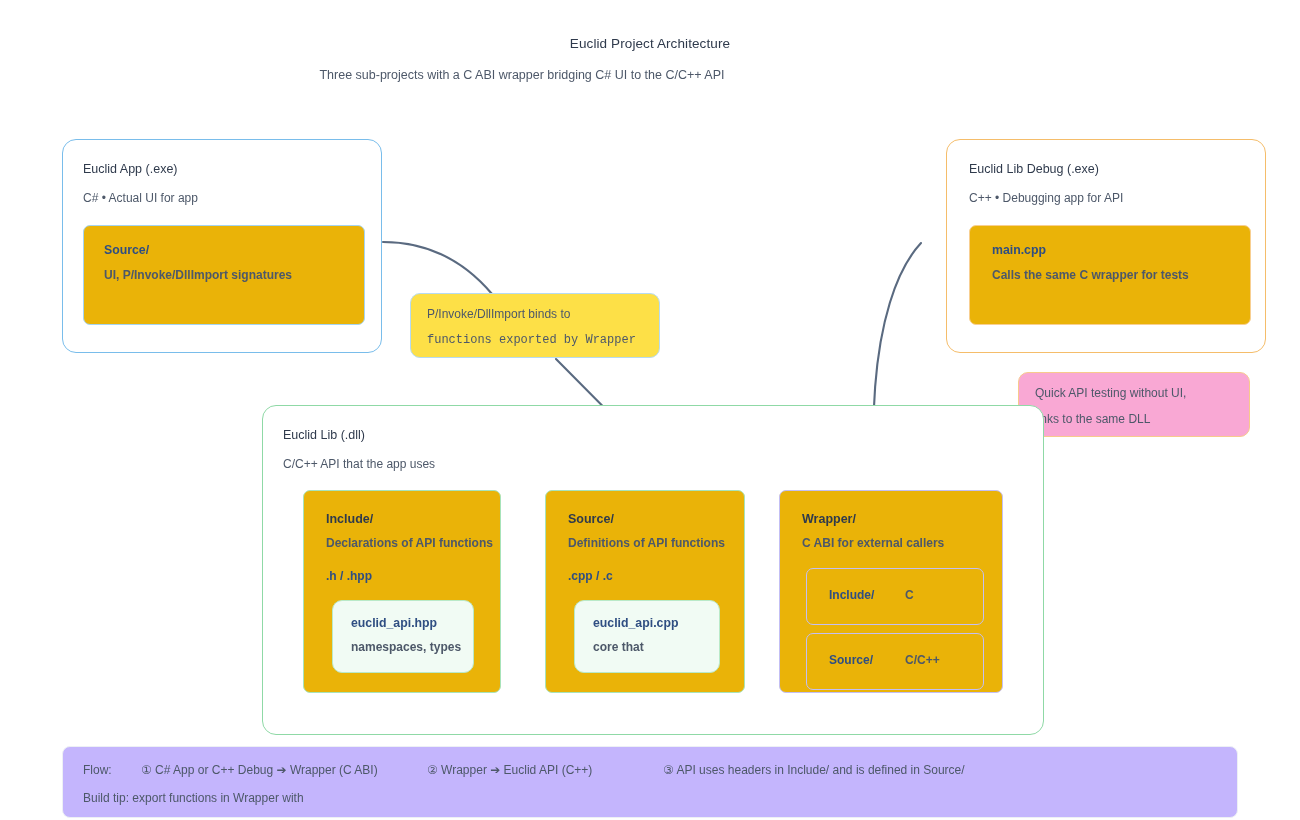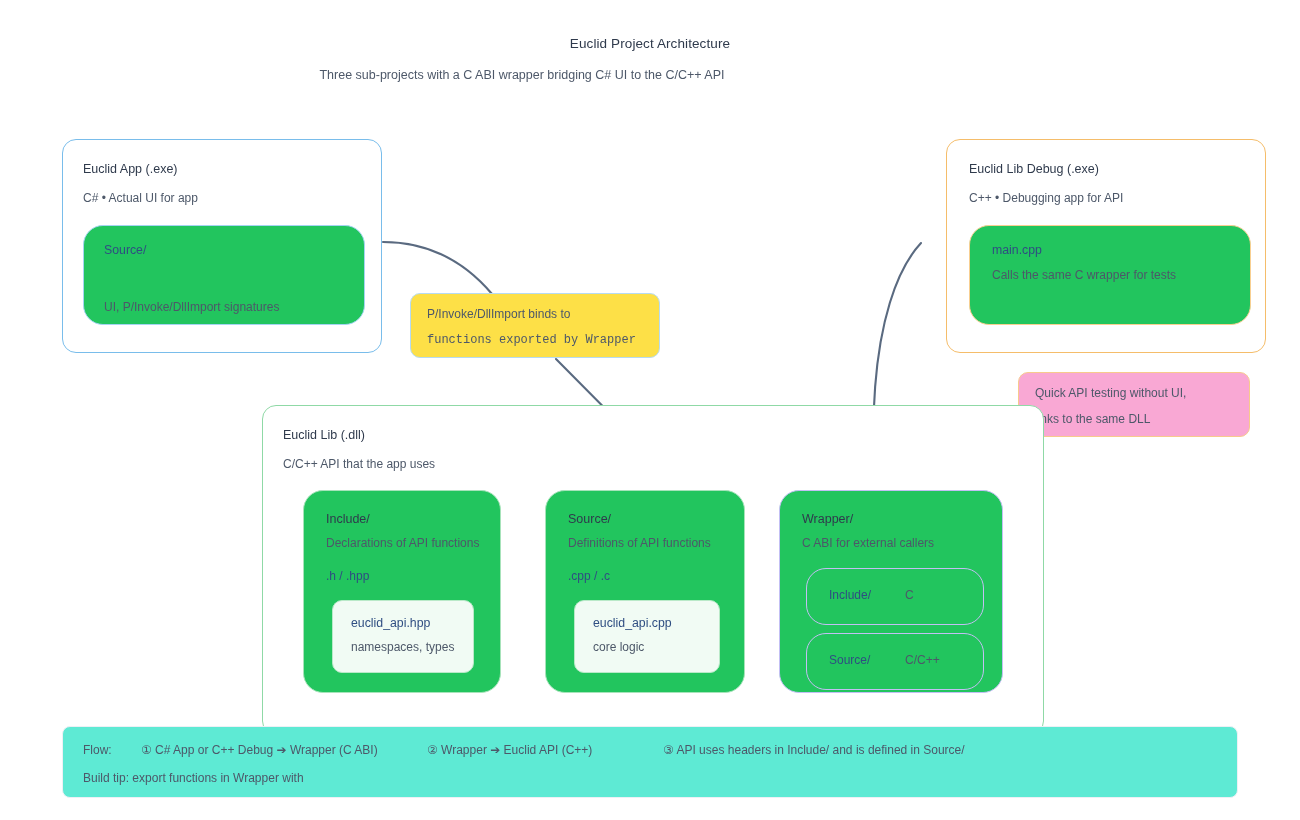--- a/index.html
+++ b/index.html
@@ -24,21 +24,21 @@
     left:0;top:68px;width:1044px;text-align:center;
     font-size:12.5px;color:#4d5869;
   }
 
   
   .panel{border-radius:14px;background:#ffffff;}
   .panel.blue{border:1.6px solid #79bdeb;}
   .panel.orange{border:1.6px solid #f5bd6a;}
   .panel.green{border:1.6px solid #8fd9a6;}
 
-  .inner{border-radius:20px;background:#22c55e;}
+  .inner{border-radius:7px;background:#eab308;font-weight:bold;}
   .inner.blue{border:1.4px solid #a5d4f2;}
   .inner.orange{border:1.4px solid #f8cf91;}
   .inner.green{border:1.4px solid #a7e3ba;}
   .inner.purple{border:1.4px solid #c3bff4;}
 
   .leaf{border-radius:10px;padding-left:45px;}
   .leaf.green{border:1.3px solid #b9e9c8;background:#f1fbf4;}
 
   
   .ttl{font-size:12.5px;color:#2f3a4c;}
@@ -47,21 +47,21 @@
   .lbl{font-size:12px;color:#2f4e82;}
   .mini{font-size:12px;color:#4d5869;}
   .note{font-size:12px;color:#4d5869;}
 
   
   #appBox{left:62px;top:139px;width:320px;height:214px;}
   #appTitle{left:20px;top:22px;}
   #appSub{left:20px;top:51px;}
   #appInner{left:20px;top:85px;width:282px;height:100px;}
   #appInnerTitle{left:20px;top:17px;}
-  #appInnerSub{left:20px;top:42px;margin-top:32px;}
+  #appInnerSub{left:20px;top:42px;}
 
   #dbgBox{left:918px;top:139px;width:320px;height:214px;margin-left:28px;}
   #dbgTitle{left:22px;top:22px;}
   #dbgSub{left:22px;top:51px;}
   #dbgInner{left:22px;top:85px;width:282px;height:100px;padding-left:32px;}
   #dbgInnerTitle{left:22px;top:17px;}
   #dbgInnerSub{left:22px;top:42px;}
 
   #noteA{left:410px;top:293px;width:250px;height:65px;border-radius:10px;border:1.3px solid #b6dbf2;background:#fde047;}
   #noteA .l1{left:16px;top:13px;}
@@ -86,22 +86,22 @@
   .cardLeafWide{left:28px;top:109px;width:146px;height:73px;}
   .leafTtl{left:18px;top:15px;}
   .leafSub{left:18px;top:39px;}
 
   .wrapSub1{left:26px;top:77px;width:178px;height:57px;}
   .wrapSub2{left:26px;top:142px;width:178px;height:57px;}
   .wsLeft{left:22px;top:19px;}
   .wsRight{left:98px;top:19px;}
 
   #footer{
-    left:62px;top:726px;width:1176px;height:72px;
-    border:1.3px solid #edf0f5;border-radius:8px;background:#5eead4;
+    left:62px;top:746px;width:1176px;height:72px;
+    border:1.3px solid #edf0f5;border-radius:8px;background:#c4b5fd;
   }
   .fSeg{position:absolute;font-size:12px;color:#4d5869;white-space:nowrap;}
   .fLabel{left:20px;top:16px;}
   .fStep1{left:78px;top:16px;}
   .fStep2{left:364px;top:16px;}
   .fStep3{left:600px;top:16px;}
   .fTip{left:20px;top:44px;}
 
   svg.edges{position:absolute;left:0;top:0;width:1300px;height:820px;pointer-events:none;}
   .edge{fill:none;stroke:#5a6a80;stroke-width:2.1px;stroke-linecap:round;}
@@ -163,21 +163,21 @@
         <div class="abs mini leafSub">namespaces, types</div>
       </div>
     </div>
 
     <div id="srcCard" class="abs inner green">
       <div class="abs ttl cardTtl">Source/</div>
       <div class="abs mini cardSub">Definitions of API functions</div>
       <div class="abs lbl cardExt">.cpp / .c</div>
       <div class="abs leaf green cardLeafWide">
         <div class="abs lnk leafTtl">euclid_api.cpp</div>
-        <div class="abs mini leafSub">core logic</div>
+        <div class="abs mini leafSub">core that</div>
       </div>
     </div>
 
     <div id="wrapCard" class="abs inner purple">
       <div class="abs ttl cardTtl">Wrapper/</div>
       <div class="abs mini cardSub">C ABI for external callers</div>
       <div class="abs inner purple wrapSub1">
         <div class="abs lbl wsLeft">Include/</div>
         <div class="abs mini wsRight">C</div>
       </div>

